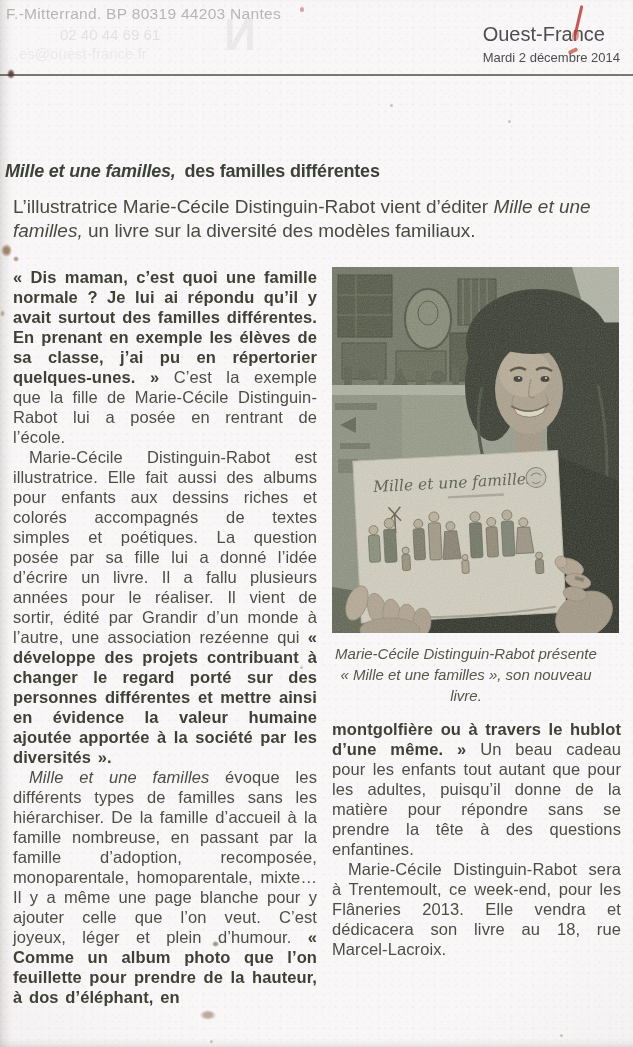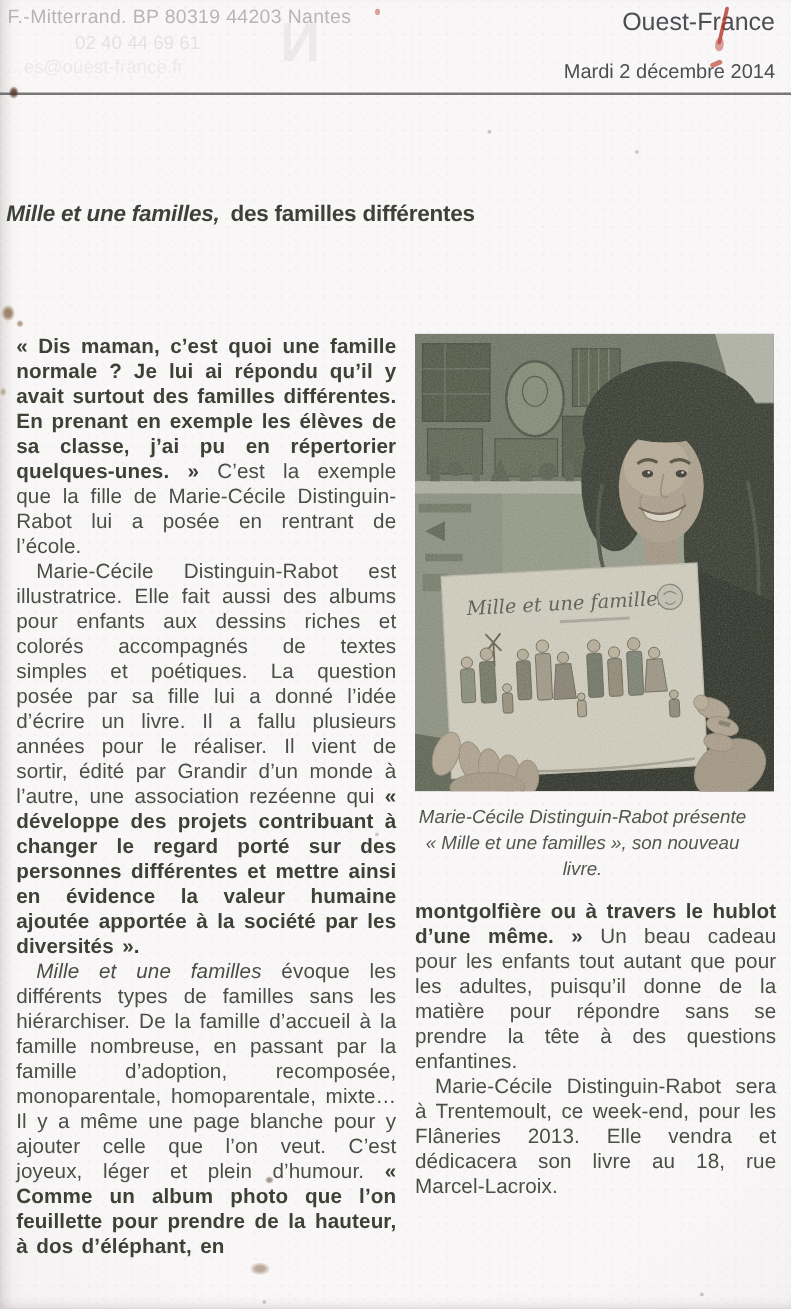--- a/index.html
+++ b/index.html
@@ -14,23 +14,23 @@
     background-position:0 0, 4px 3px, 0 0;
     font-family:"Liberation Sans", sans-serif;
     color:#4a4e45;
     box-shadow:inset 10px 0 14px -10px rgba(70,58,50,.28), inset 0 -8px 10px -8px rgba(70,58,50,.18);
   }
   
   .hdr-address{position:absolute;top:5px;left:6px;font-size:15.5px;letter-spacing:.3px;color:#8e888b;opacity:.6;}
   .hdr-phone{position:absolute;top:26px;left:60px;font-size:15px;color:#9d979a;opacity:.22;text-align:center;}
   .hdr-email{position:absolute;top:45px;left:4px;font-size:15px;color:#9d979a;opacity:.14;}
   .hdr-watermark{position:absolute;top:10px;left:224px;font-size:44px;font-weight:bold;color:rgba(75,75,85,.07);transform:scaleX(-1);}
-  .masthead{position:absolute;top:7px;right:13px;text-align:right;color:#4c4e52;}
+  .masthead{position:absolute;top:23px;right:13px;color:#4c4e52;}
   .masthead .paper-name{font-size:20px;line-height:23px;}
-  .masthead .paper-date{font-size:16px;line-height:23px;margin-top:16px;}
+  .masthead .paper-date{font-size:13px;line-height:23px;}
   .top-rule{position:absolute;top:74px;left:0;width:633px;height:0;border-top:2px solid rgba(72,70,67,.72);}
   
   .proof-slash{position:absolute;top:5px;left:577px;width:3px;height:31px;background:#b5352b;border-radius:2px;transform:rotate(13deg);opacity:.8;}
   .proof-blob{position:absolute;top:30px;left:572px;width:7px;height:11px;background:#c1544a;border-radius:60% 40% 55% 45%;opacity:.55;}
   .proof-tick{position:absolute;top:49px;left:568px;width:10px;height:4px;background:#c04636;border-radius:2px;transform:rotate(-24deg);opacity:.7;}
   .proof-dot{position:absolute;top:7px;left:300px;width:4px;height:5px;background:#b84a3a;border-radius:50%;opacity:.5;}
   
   .stain{position:absolute;border-radius:50%;}
   .stain-a{top:69px;left:7px;width:8px;height:10px;background:radial-gradient(#53352a 30%, rgba(83,53,42,0) 75%);opacity:.85;}
   .stain-b{top:244px;left:1px;width:11px;height:13px;background:radial-gradient(#8a6a4a 30%, rgba(138,106,74,0) 75%);opacity:.8;}
@@ -84,20 +84,21 @@
   <div class="stain stain-e"></div>
   <div class="stain stain-f"></div>
   <div class="speck" style="top:104px;left:390px;"></div>
   <div class="speck" style="top:120px;left:508px;"></div>
   <div class="speck" style="top:666px;left:300px;"></div>
   <div class="speck" style="top:1034px;left:560px;"></div>
   <div class="speck" style="top:1040px;left:210px;"></div>
 
   <h1 class="headline"><span class="it">Mille et une familles,</span><span> des familles différentes</span></h1>
 
+  <p class="standfirst"><span>L’illustratrice Marie-Cécile Distinguin-Rabot vient d’éditer </span><span class="it">Mille et une familles,</span><span> un livre sur la diversité des modèles familiaux.</span></p>
 
   <div class="columns">
 
     <div class="col-left">
       <p class="body"><b>« Dis maman, c’est quoi une famille normale ? Je lui ai répondu qu’il y avait surtout des familles différentes. En prenant en exemple les élèves de sa classe, j’ai pu en répertorier quelques-unes. » </b><span>C’est la exemple que la fille de Marie-Cécile Distinguin-Rabot lui a posée en rentrant de l’école.</span></p>
       <p class="body ind"><span>Marie-Cécile Distinguin-Rabot est illustratrice. Elle fait aussi des albums pour enfants aux dessins riches et colorés accompagnés de textes simples et poétiques. La question posée par sa fille lui a donné l’idée d’écrire un livre. Il a fallu plusieurs années pour le réaliser. Il vient de sortir, édité par Grandir d’un monde à l’autre, une association rezéenne qui </span><b>« développe des projets contribuant à changer le regard porté sur des personnes différentes et mettre ainsi en évidence la valeur humaine ajoutée apportée à la société par les diversités ».</b></p>
       <p class="body ind"><i>Mille et une familles</i><span> évoque les différents types de familles sans les hiérarchiser. De la famille d’accueil à la famille nombreuse, en passant par la famille d’adoption, recomposée, monoparentale, homoparentale, mixte… Il y a même une page blanche pour y ajouter celle que l’on veut. C’est joyeux, léger et plein d’humour. </span><b>« Comme un album photo que l’on feuillette pour prendre de la hauteur, à dos d’éléphant, en</b></p>
     </div>
 
     <div class="col-right">

